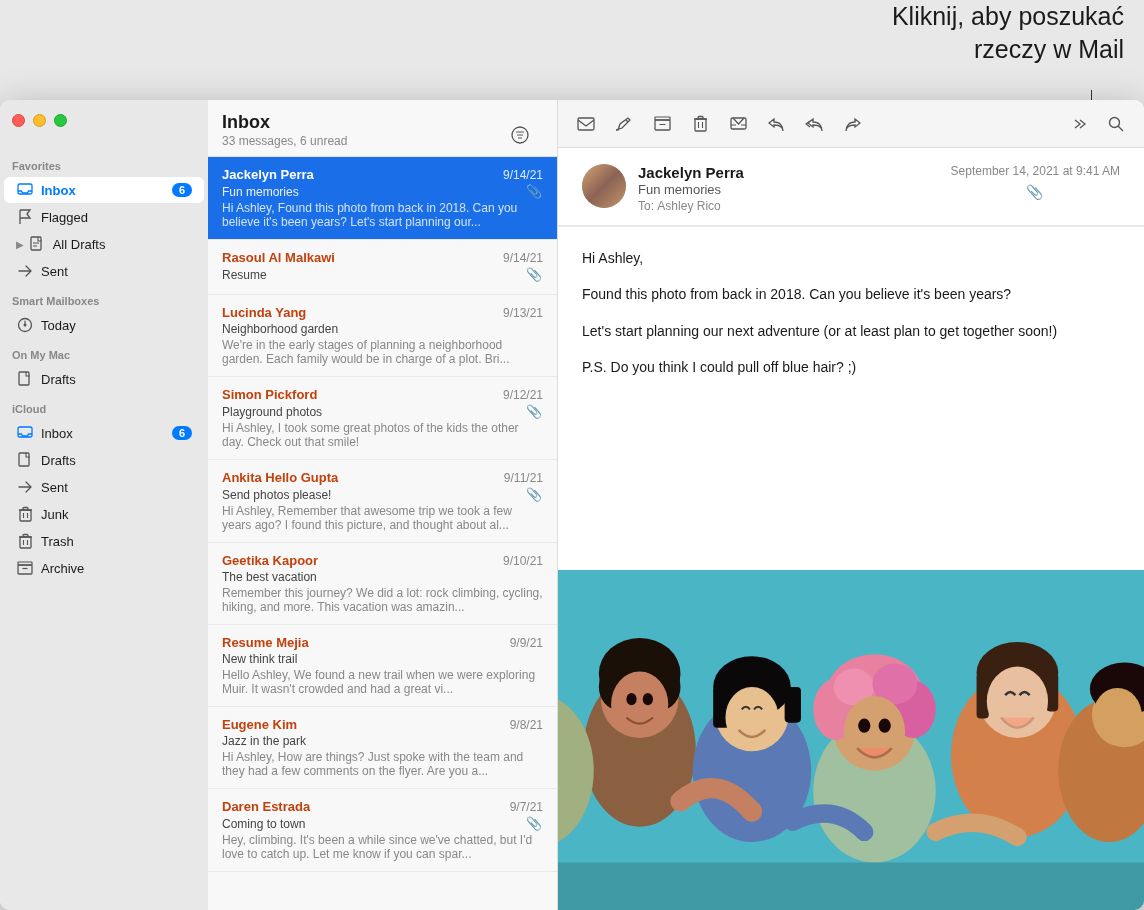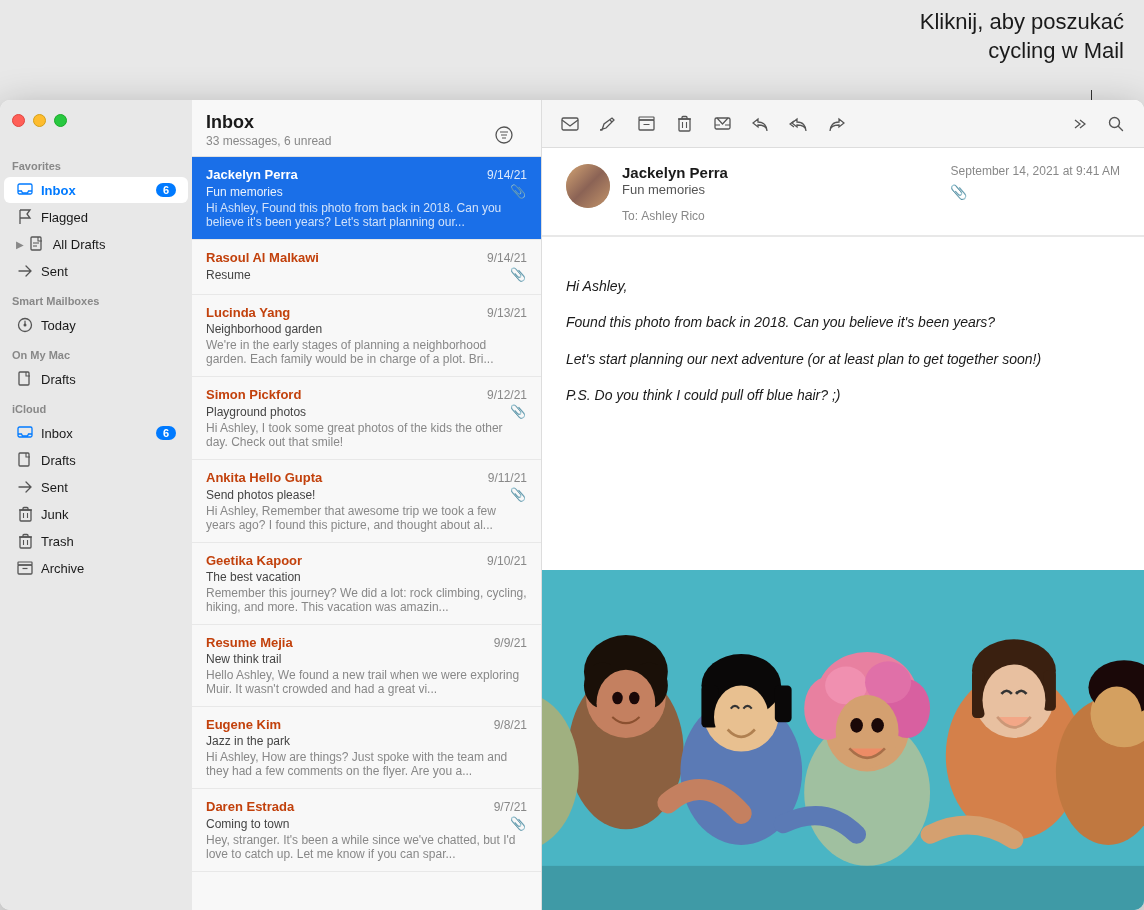--- a/index.html
+++ b/index.html
@@ -9,23 +9,23 @@
       width: 1144px;
       height: 910px;
       overflow: hidden;
       display: flex;
       flex-direction: column;
     }
 
     
     .callout {
       position: absolute;
-      top: 8px;
+      top: 0;
       right: 20px;
-      font-size: 22px;
+      font-size: 25px;
       color: #1a1a1a;
       text-align: right;
       line-height: 1.3;
       pointer-events: none;
     }
     .callout-line {
       position: absolute;
       top: 90px;
       right: 52px;
       width: 1px;
@@ -66,21 +66,21 @@
       height: 13px;
       border-radius: 50%;
       cursor: pointer;
     }
     .tl-red { background: #ff5f57; border: 1px solid #e0443e; }
     .tl-yellow { background: #febc2e; border: 1px solid #d4a017; }
     .tl-green { background: #28c840; border: 1px solid #1aab29; }
 
     
     .sidebar {
-      width: 192px;
+      width: 208px;
       background: #e8e8e8;
       height: 100%;
       padding-top: 50px;
       overflow-y: auto;
       flex-shrink: 0;
     }
     .sidebar-section-label {
       font-size: 11px;
       font-weight: 600;
       color: #888;
@@ -308,41 +308,40 @@
       color: #1a1a1a;
     }
     .email-subject {
       font-size: 13px;
       color: #555;
       margin-top: 1px;
     }
     .email-to {
       font-size: 12px;
       color: #888;
-      margin-top: 12px;
+      margin-top: 2px;
     }
     .email-date-right {
       font-size: 12px;
       color: #888;
       white-space: nowrap;
     }
     .email-attachment-icon {
       font-size: 14px;
       color: #888;
       margin-top: 2px;
     }
 
     .email-body {
       flex: 1;
-      padding: 38px 24px;
+      padding: 20px 24px;
       overflow-y: auto;
       font-size: 14px;
       color: #1a1a1a;
       line-height: 1.6;
-      font-style: italic;
     }
     .email-body p { margin-bottom: 14px; }
 
     .email-image {
       width: 100%;
       height: 340px;
       overflow: hidden;
       position: relative;
       background: #4ab5c4;
     }
@@ -354,21 +353,21 @@
       left: 0;
       width: 100%;
       height: 100%;
     }
   </style>
 </head>
 <body>
 
 <div class="callout">
   <span>Kliknij, aby poszukać</span><br>
-  <span>cycling w Mail</span>
+  <span>rzeczy w Mail</span>
 </div>
 <div class="callout-line"></div>
 
 <div class="window">
 
   <div class="titlebar">
     <div class="traffic-light tl-red"></div>
     <div class="traffic-light tl-yellow"></div>
     <div class="traffic-light tl-green"></div>
   </div>
@@ -621,21 +620,21 @@
     </div>
         <div class="message-item">
       <div class="msg-row1">
         <span class="msg-sender">Daren Estrada</span>
         <span class="msg-date">9/7/21</span>
       </div>
       <div class="msg-subject">
         <span>Coming to town</span>
         <span class="msg-attachment">📎</span>
       </div>
-      <div class="msg-preview">Hey, stranger. It's been a while since we've chatted, but I'd love to catch up. Let me know if you can spar...</div>
+      <div class="msg-preview">Hey, climbing. It's been a while since we've chatted, but I'd love to catch up. Let me know if you can spar...</div>
     </div>
       </div>
   </div>
 
   <div class="reading-pane">
 
     <div class="toolbar">
       <div class="toolbar-btn" title="New Message">
         <svg width="18" height="16" viewBox="0 0 18 16" fill="none">
             <rect x="1" y="2" width="16" height="12" rx="1.5" stroke="#555" stroke-width="1.3" fill="none"></rect>
@@ -707,21 +706,21 @@
         <div class="avatar">
           <div class="avatar-img"></div>
         </div>
         <div class="email-meta">
           <div class="email-from-name">Jackelyn Perra</div>
           <div class="email-subject">Fun memories</div>
           <div class="email-to">
             <span>To:</span>&nbsp;<span>Ashley Rico</span>
           </div>
         </div>
-        <div style="display:flex; flex-direction:column; align-items:flex-start; gap:4px;">
+        <div style="display:flex; flex-direction:column; align-items:center; gap:4px;">
           <div class="email-date-right">September 14, 2021 at 9:41 AM</div>
           <div class="email-attachment-icon">📎</div>
         </div>
       </div>
     </div>
 
     <div style="height:1px; background:#e8e8e8;"></div>
 
     <div class="email-body">
       <p>Hi Ashley,</p>

